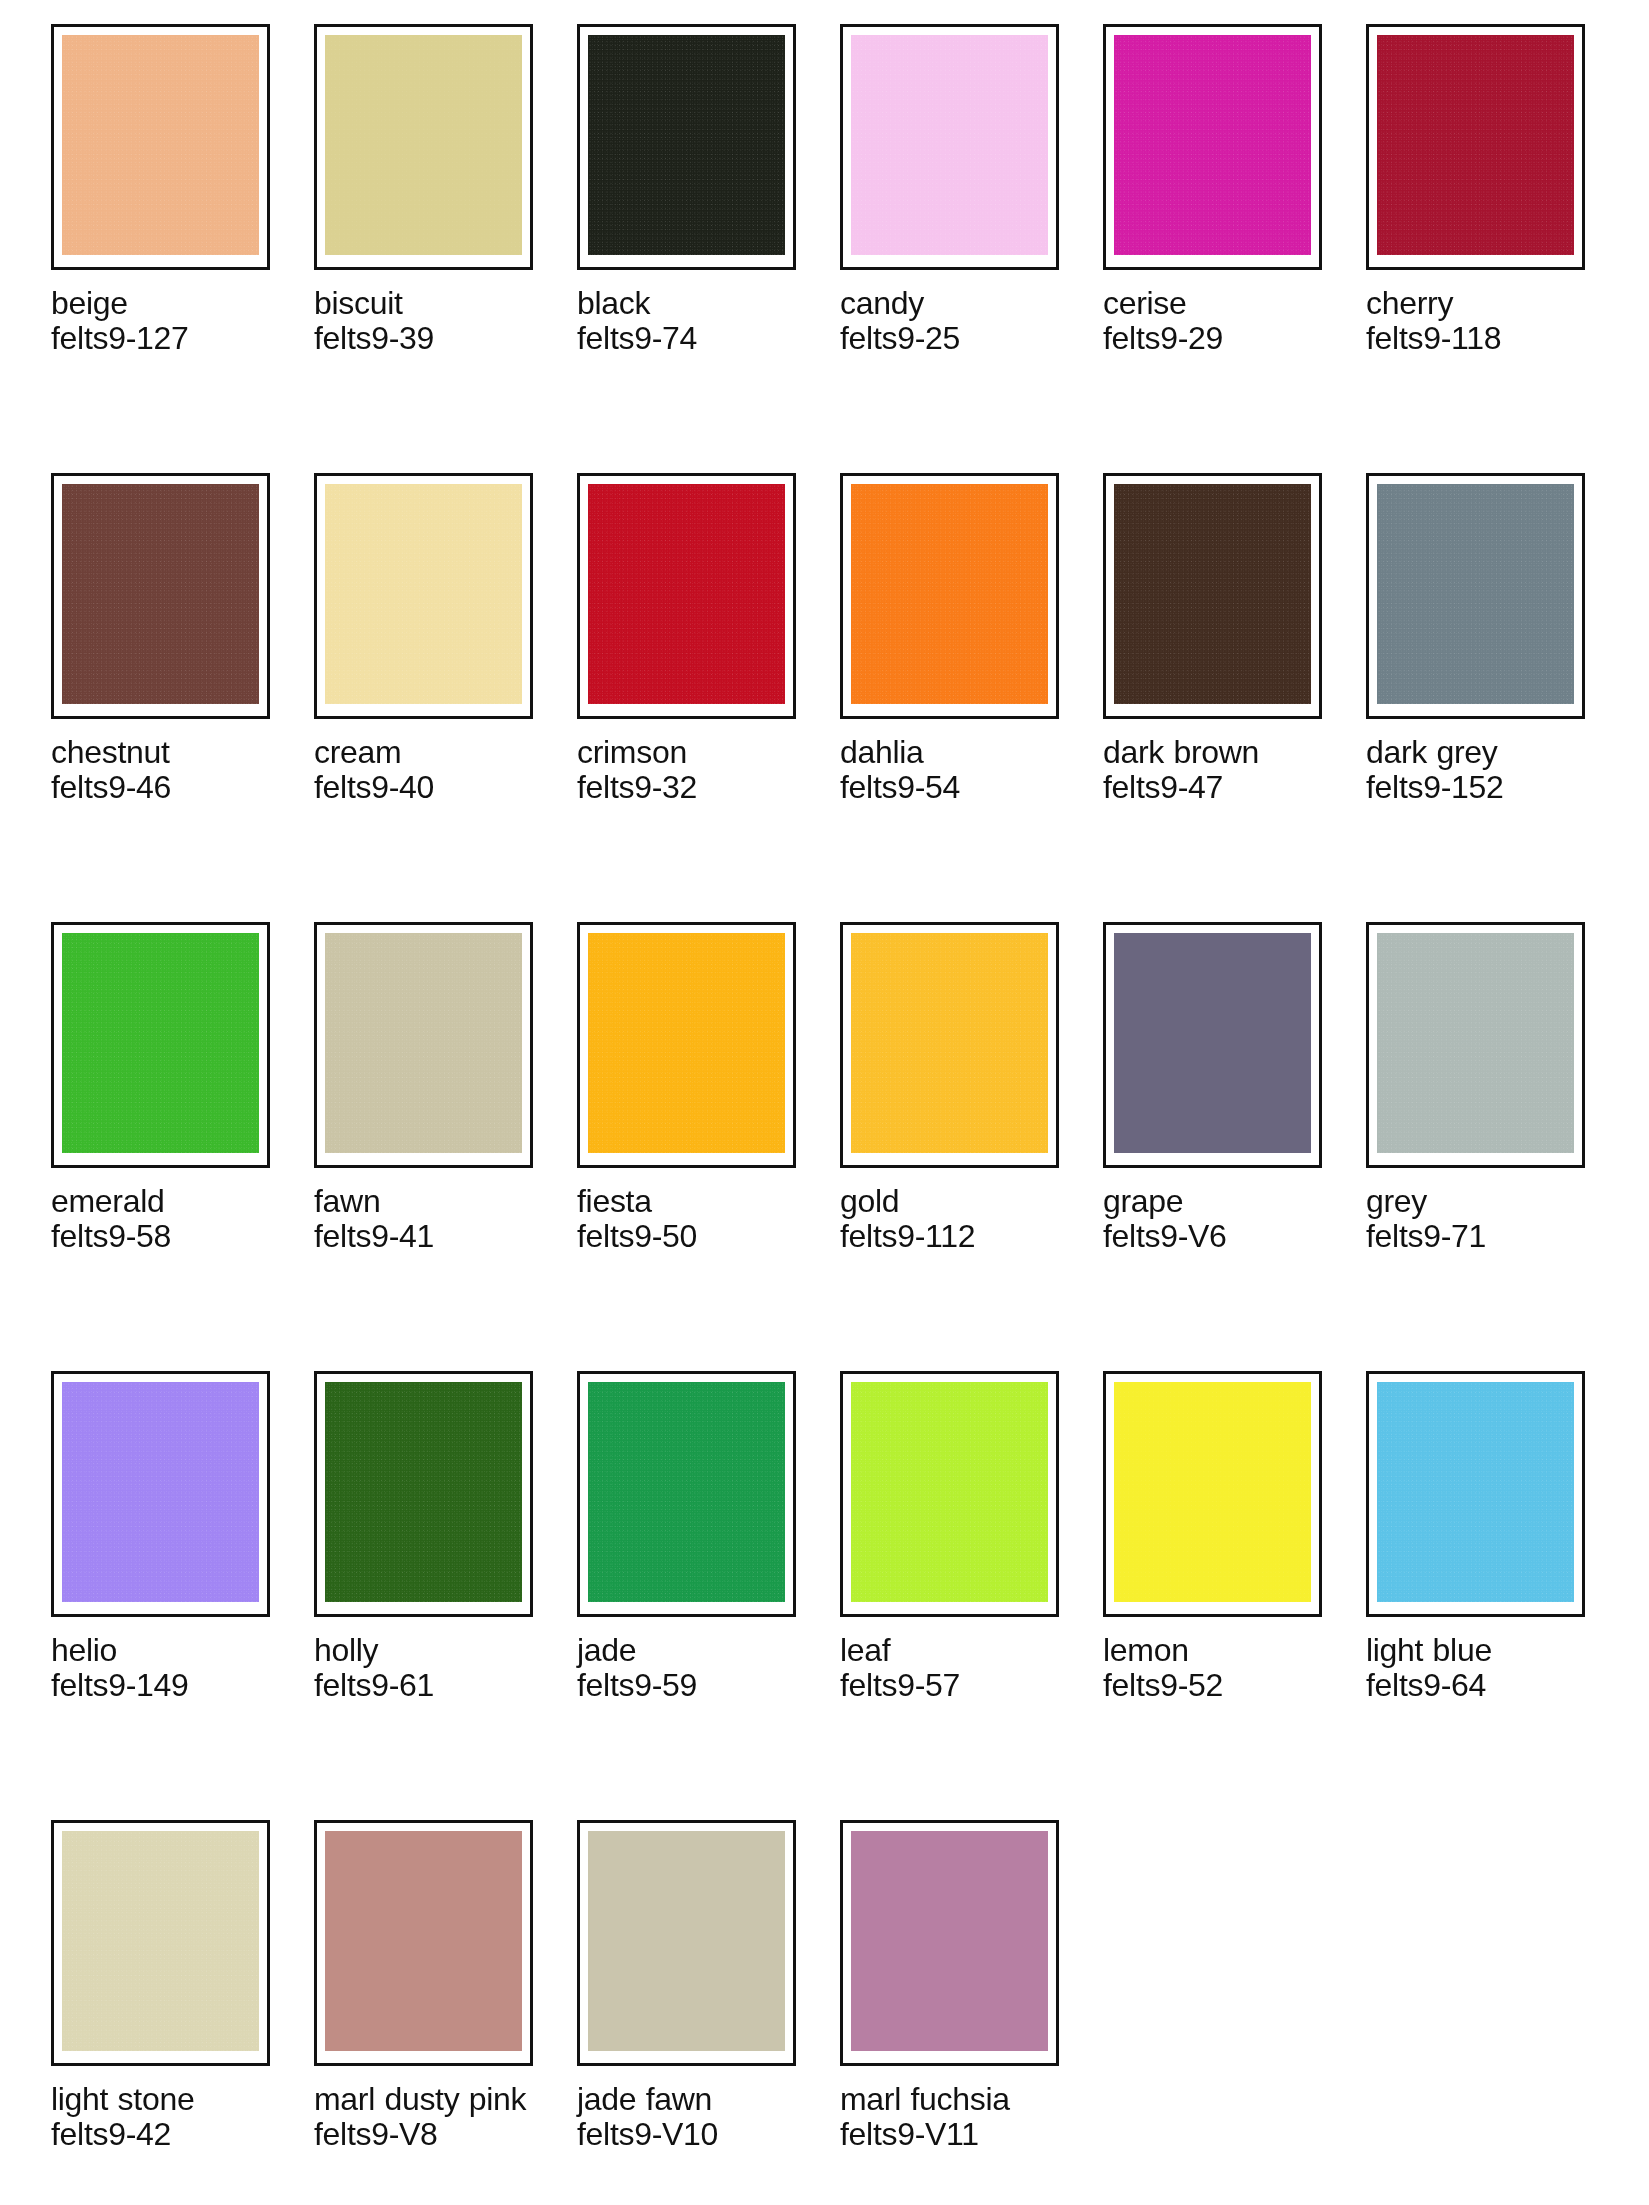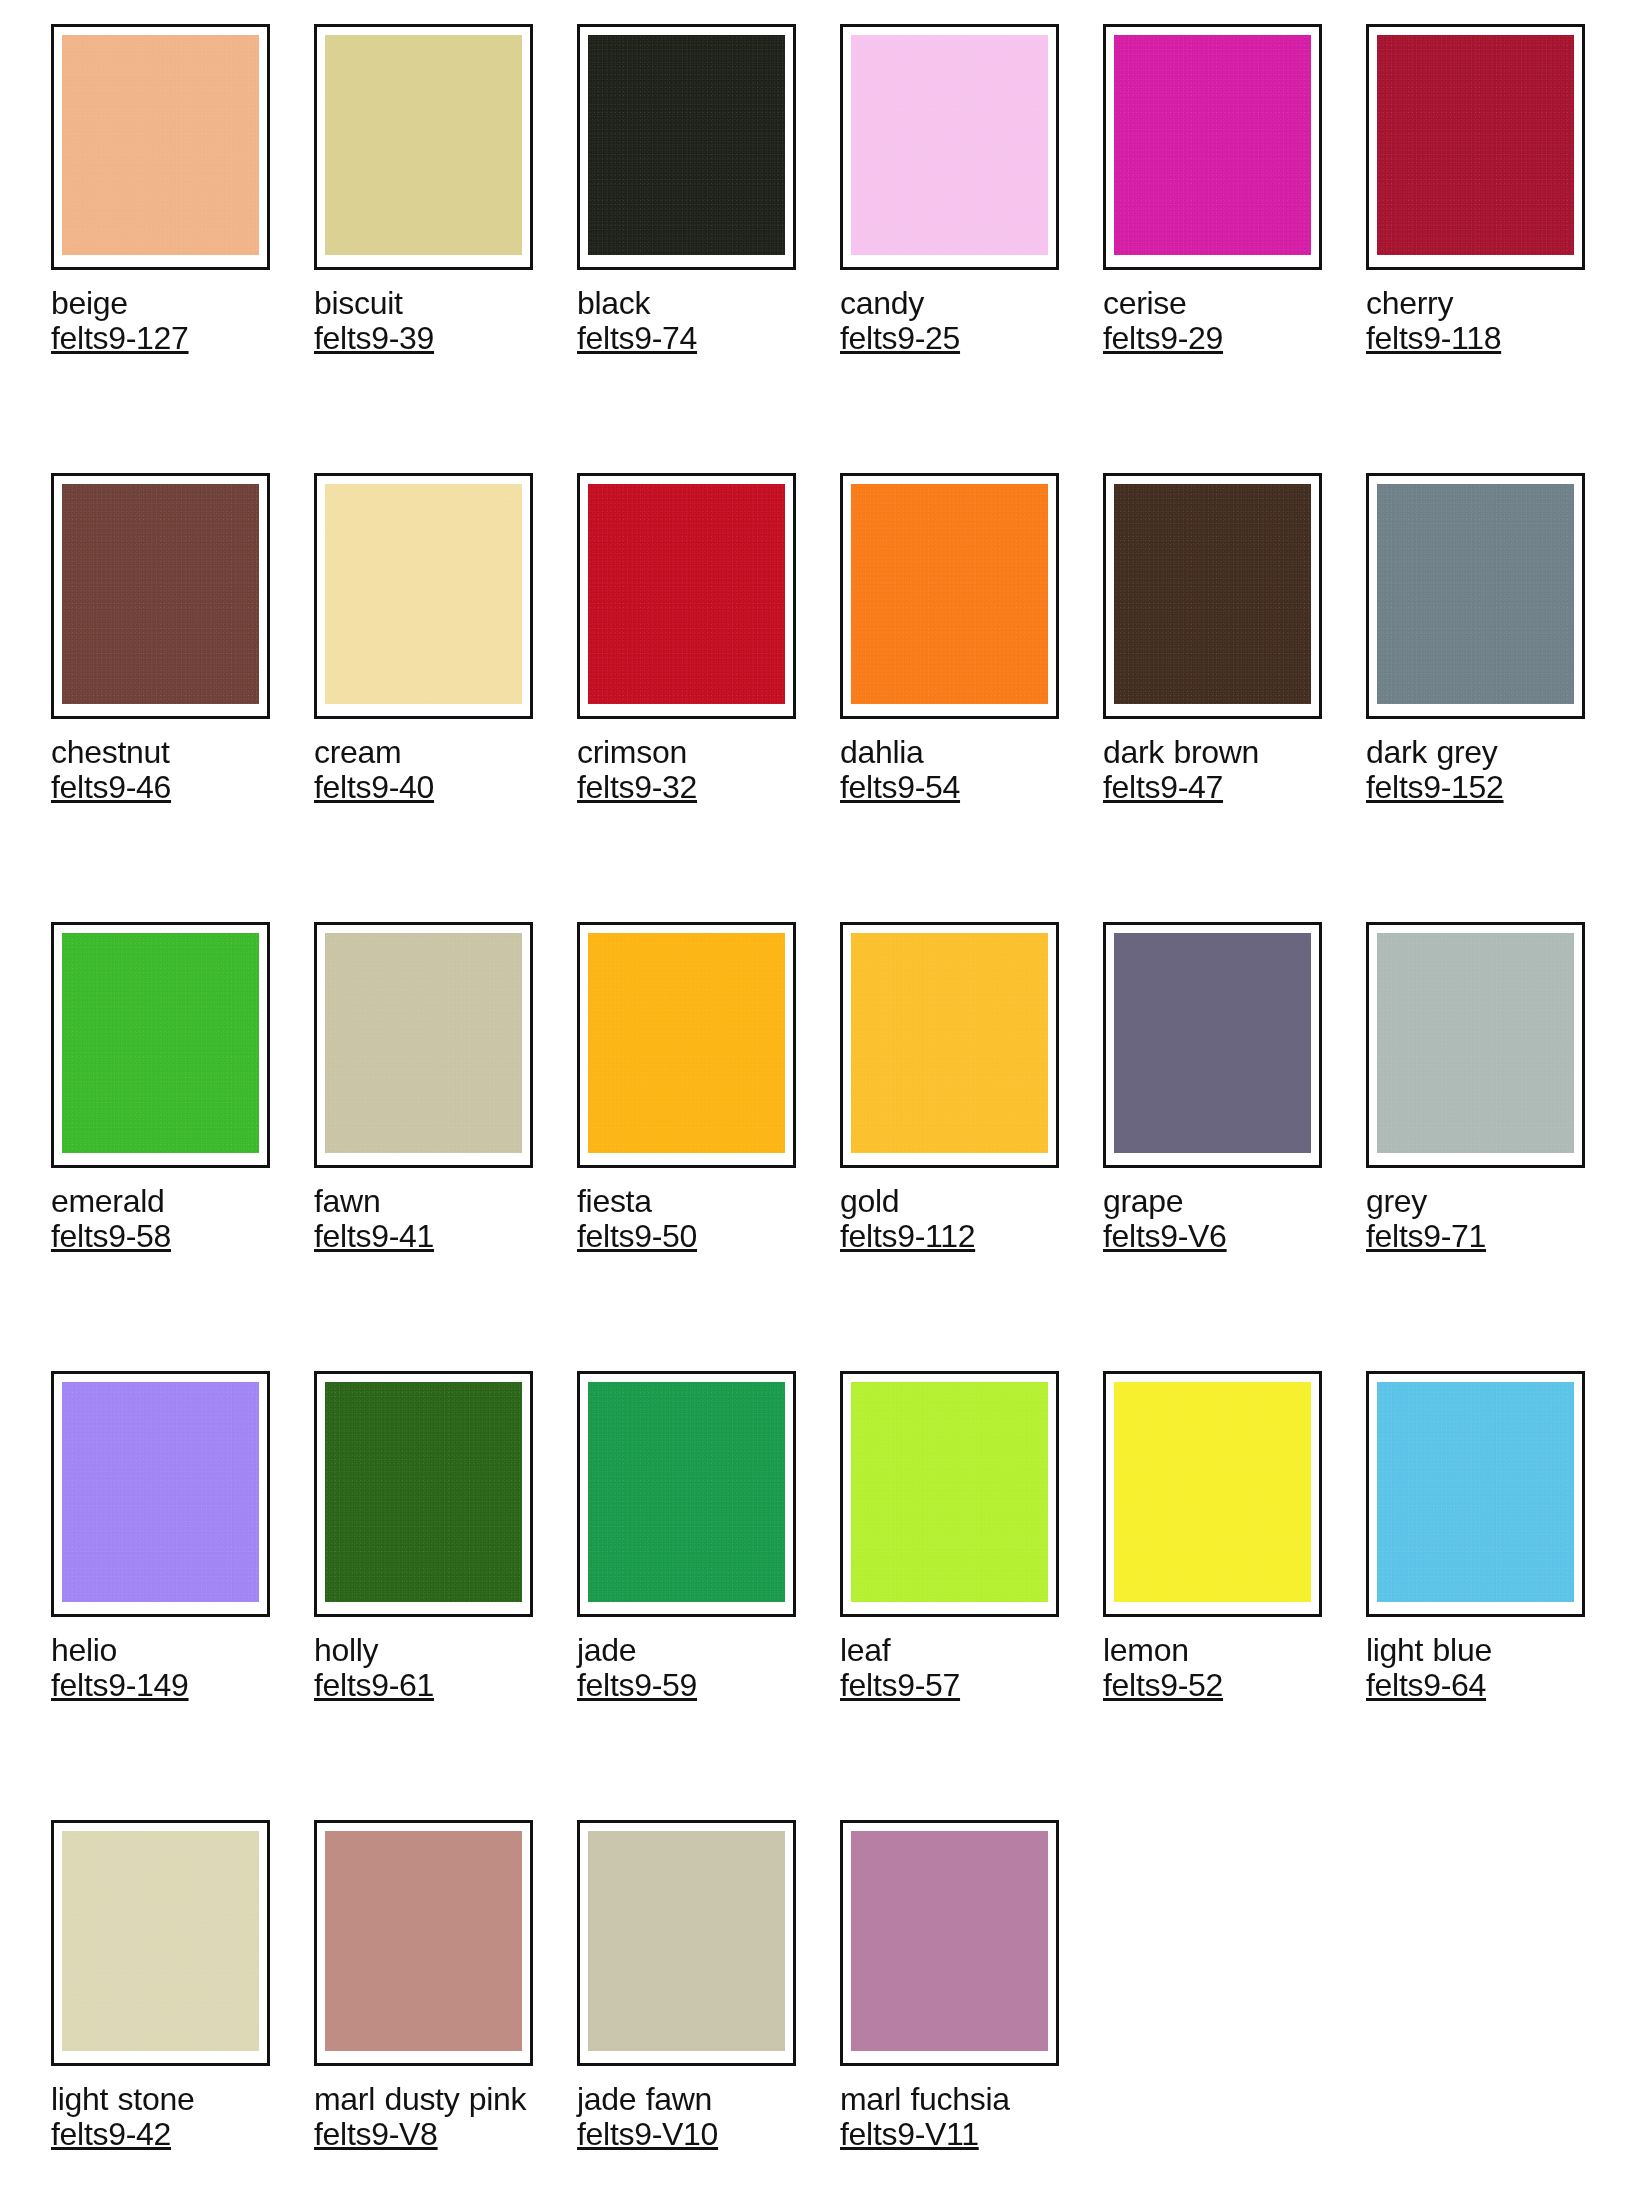--- a/index.html
+++ b/index.html
@@ -85,21 +85,20 @@
     color: #111111;
   }
   .swatch-name {
     display: block;
     white-space: normal;
     word-spacing: 0.8px;
   }
   .swatch-code {
     display: block;
     white-space: nowrap;
-    text-decoration: underline;
   }
 </style>
 </head>
 <body>
 
 <div id="catalog">
   <div class="swatch-grid">
       <div class="swatch-cell">
         <div class="swatch-frame">
           <div class="swatch-color" style="background-color: rgb(240, 180, 136);"></div>

